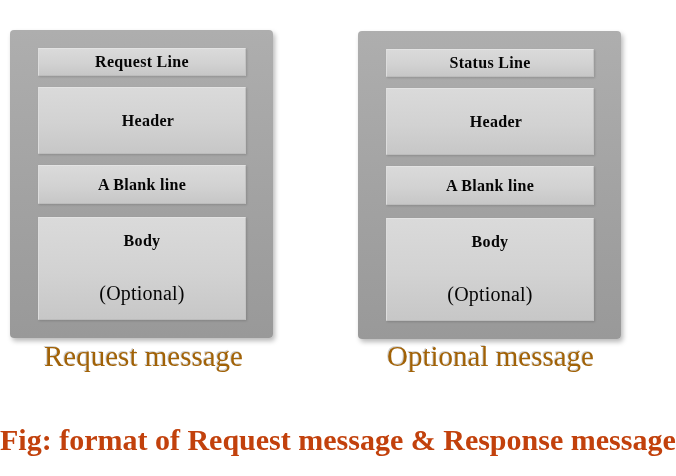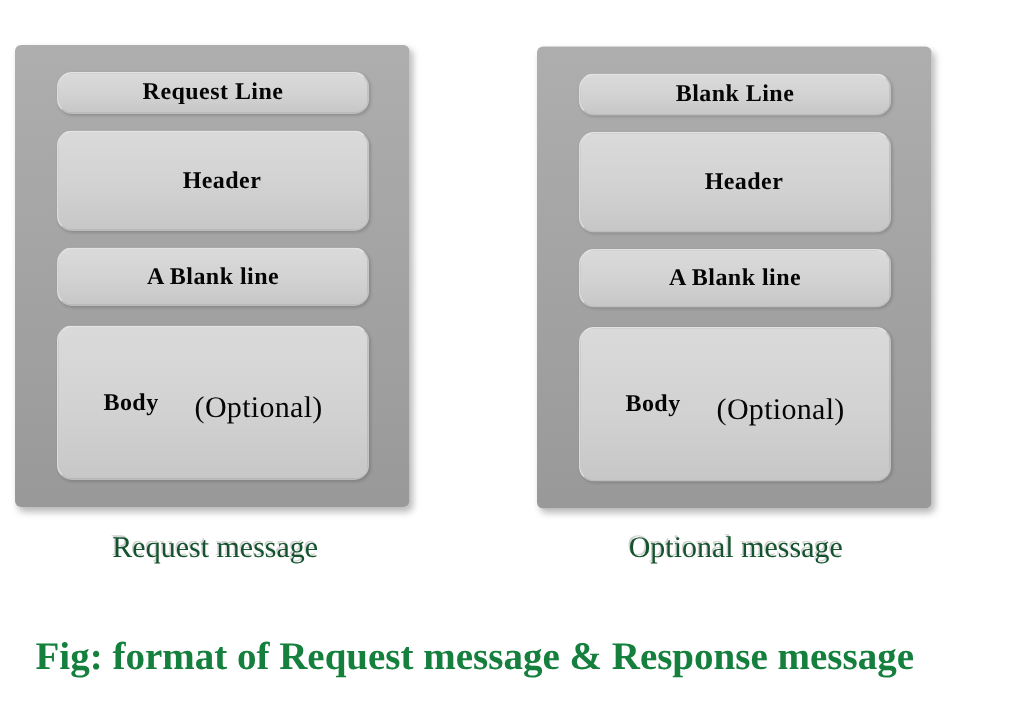--- a/index.html
+++ b/index.html
@@ -31,65 +31,65 @@
   .panel-left  { left: 10px;  top: 30px; }
   .panel-right { left: 358px; top: 31px; }
 
   
   .row {
     box-sizing: border-box;
     width: 208px;
     background: linear-gradient(180deg, #dadada 0%, #d2d2d2 55%, #c7c7c7 100%);
     border: 1px solid;
     border-color: #e3e3e3 #c3c3c3 #bcbcbc #dddddd;
-    border-radius: 10px;
+    border-radius: 0;
     box-shadow: 1px 1px 2px rgba(0,0,0,0.15);
     display: flex;
     align-items: center;
     justify-content: center;
     font-weight: bold;
     font-size: 16px;
     color: #050505;
     letter-spacing: 0.3px;
   }
   .row-line   { height: 28px; margin-bottom: 11px; }
   .row-header { height: 67px; margin-bottom: 11px; padding-left: 12px; }
   .row-blank  { height: 39px; margin-bottom: 13px; }
-  .row-body   { flex: 1; flex-direction: row; justify-content: center; gap: 24px; }
+  .row-body   { flex: 1; flex-direction: column; justify-content: center; gap: 24px; }
   .row-body .sublabel {
     font-weight: normal;
     font-size: 20px;
     margin-top: 8px;
     letter-spacing: 0.2px;
   }
 
   
   .panel-caption {
     position: absolute;
-    top: 354px;
+    top: 340px;
     width: 283px;
     text-align: center;
-    font-size: 20px;
-    color: #14532d;
+    font-size: 29px;
+    color: #a16207;
     text-shadow: 1px 1px 0 rgba(255,255,255,0.65), -1px -1px 0 rgba(120,120,120,0.35);
     white-space: nowrap;
   }
   .caption-left  { left: 2px; }
   .caption-right { left: 349px; }
 
   
   .fig-caption {
     position: absolute;
     top: 423px;
     left: 0;
     width: 633px;
     text-align: center;
-    font-size: 26px;
+    font-size: 30px;
     font-weight: bold;
-    color: #15803d;
+    color: #c2410c;
     text-shadow: 1px 1px 0 rgba(255,255,255,0.6);
     white-space: nowrap;
   }
 </style>
 </head>
 <body>
 
 <div class="panel panel-left">
   <div class="row row-line">
     <span>Request Line</span>
@@ -103,21 +103,21 @@
   <div class="row row-body">
     <span>Body</span>
     <span class="sublabel">(Optional)</span>
   </div>
 </div>
 
 <div class="panel-caption caption-left">Request message</div>
 
 <div class="panel panel-right">
   <div class="row row-line">
-    <span>Blank Line</span>
+    <span>Status Line</span>
   </div>
   <div class="row row-header">
     <span>Header</span>
   </div>
   <div class="row row-blank">
     <span>A Blank line</span>
   </div>
   <div class="row row-body">
     <span>Body</span>
     <span class="sublabel">(Optional)</span>

